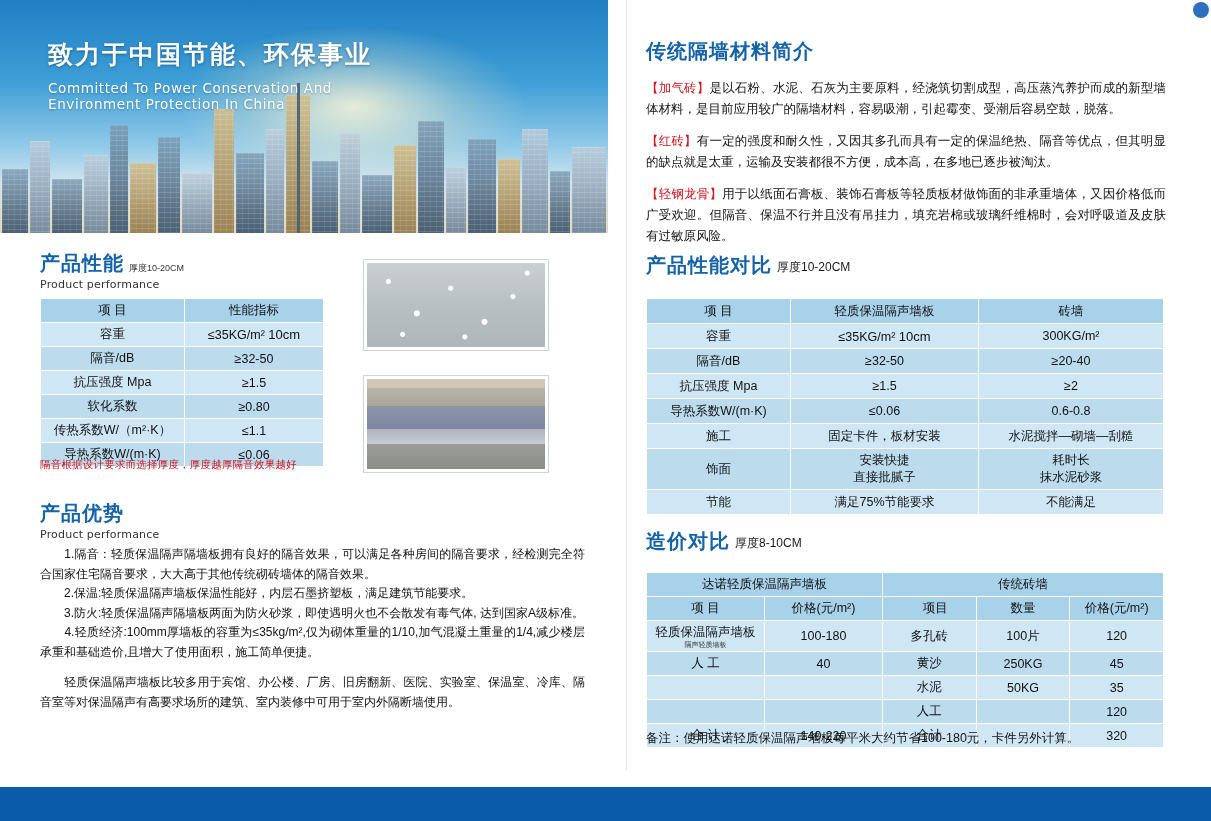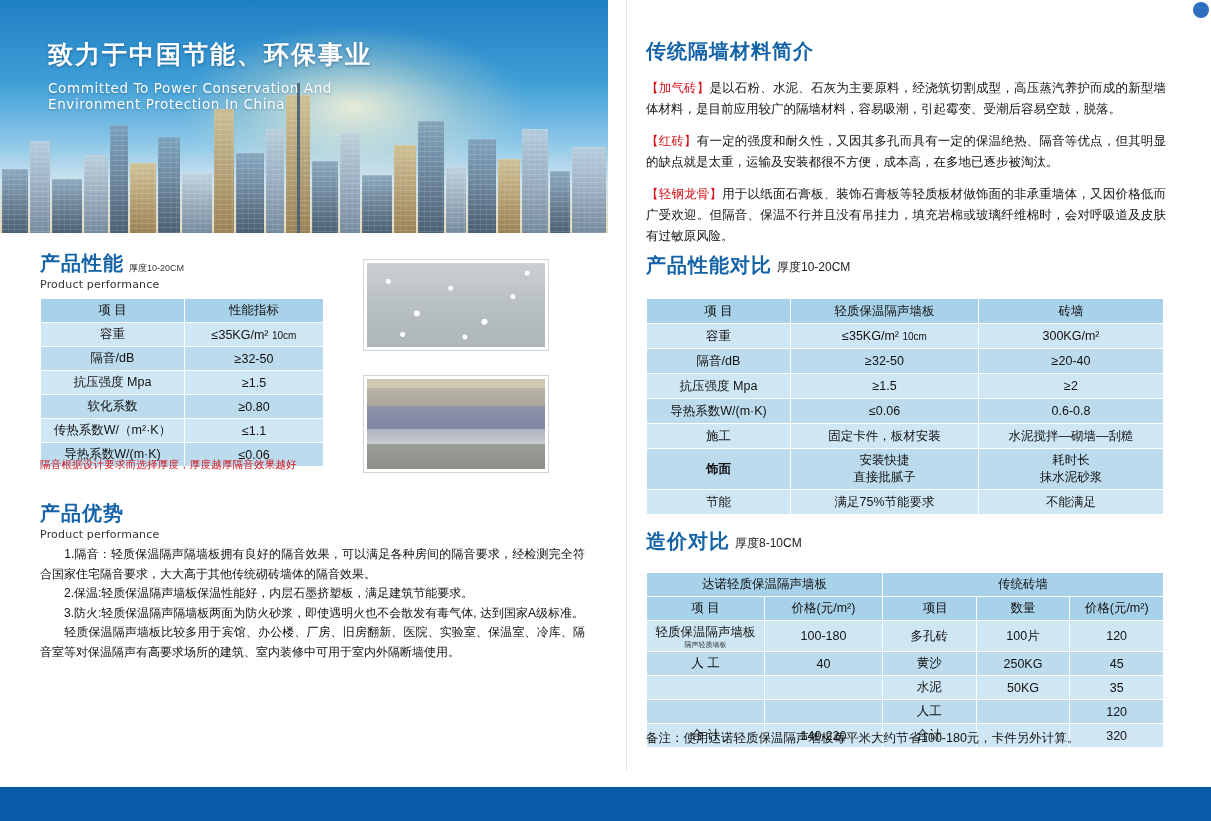--- a/index.html
+++ b/index.html
@@ -80,21 +80,21 @@
     border: 1px solid #ffffff;
     text-align: center;
     font-size: 12.5px;
     color: #111;
     padding: 3px 2px;
     background: #cfe7f4;
     height: 23px;
   }
   .tbl td.alt { background: #bcdcee; }
   .tbl td.hdr { background: #a8d2ea; font-weight: normal; }
-  .small-unit { font-size: 10px; }
+  .small-unit { font-size: 13px; }
 
   #perf-table { position: absolute; left: 40px; top: 298px; width: 284px; }
   #perf-table td:first-child { width: 144px; }
   .perf-note {
     position: absolute; left: 40px; top: 458px;
     font-size: 10.5px; color: #d4121a; letter-spacing: .2px;
   }
 
   
   .photo {
@@ -270,20 +270,21 @@
 
   <div class="sec-head" style="left:40px; top:500px;">
     <span class="sec-cn">产品优势</span>
     <div class="sec-en">Product performance</div>
   </div>
 
   <div id="adv-body">
     <p class="tight">　　1.隔音：轻质保温隔声隔墙板拥有良好的隔音效果，可以满足各种房间的隔音要求，经检测完全符合国家住宅隔音要求，大大高于其他传统砌砖墙体的隔音效果。</p>
     <p class="tight">　　2.保温:轻质保温隔声墙板保温性能好，内层石墨挤塑板，满足建筑节能要求。</p>
     <p class="tight">　　3.防火:轻质保温隔声隔墙板两面为防火砂浆，即使遇明火也不会散发有毒气体, 达到国家A级标准。</p>
+    <p>　　4.轻质经济:100mm厚墙板的容重为≤35kg/m²,仅为砌体重量的1/10,加气混凝土重量的1/4,减少楼层承重和基础造价,且增大了使用面积，施工简单便捷。</p>
     <p>　　轻质保温隔声墙板比较多用于宾馆、办公楼、厂房、旧房翻新、医院、实验室、保温室、冷库、隔音室等对保温隔声有高要求场所的建筑、室内装修中可用于室内外隔断墙使用。</p>
   </div>
 
   <div class="right-divider"></div>
 
   <div class="sec-head" style="left:646px; top:38px;text-align:right;">
     <span class="sec-cn">传统隔墙材料简介</span>
   </div>
 
   <div id="intro-body">
@@ -322,21 +323,21 @@
         <td class="c0 alt">导热系数W/(m·K)</td>
         <td class="c1 alt">≤0.06</td>
         <td class="alt">0.6-0.8</td>
       </tr>
       <tr>
         <td class="c0">施工</td>
         <td class="c1">固定卡件，板材安装</td>
         <td>水泥搅拌—砌墙—刮糙</td>
       </tr>
       <tr>
-        <td class="c0 alt" style="height:28px;font-weight:bold;">饰面</td>
+        <td class="c0 alt" style="height:28px;">饰面</td>
         <td class="c1 alt two-line">
           <div>安装快捷</div>
           <div>直接批腻子</div>
         </td>
         <td class="alt two-line">
           <div>耗时长</div>
           <div>抹水泥砂浆</div>
         </td>
       </tr>
       <tr>

